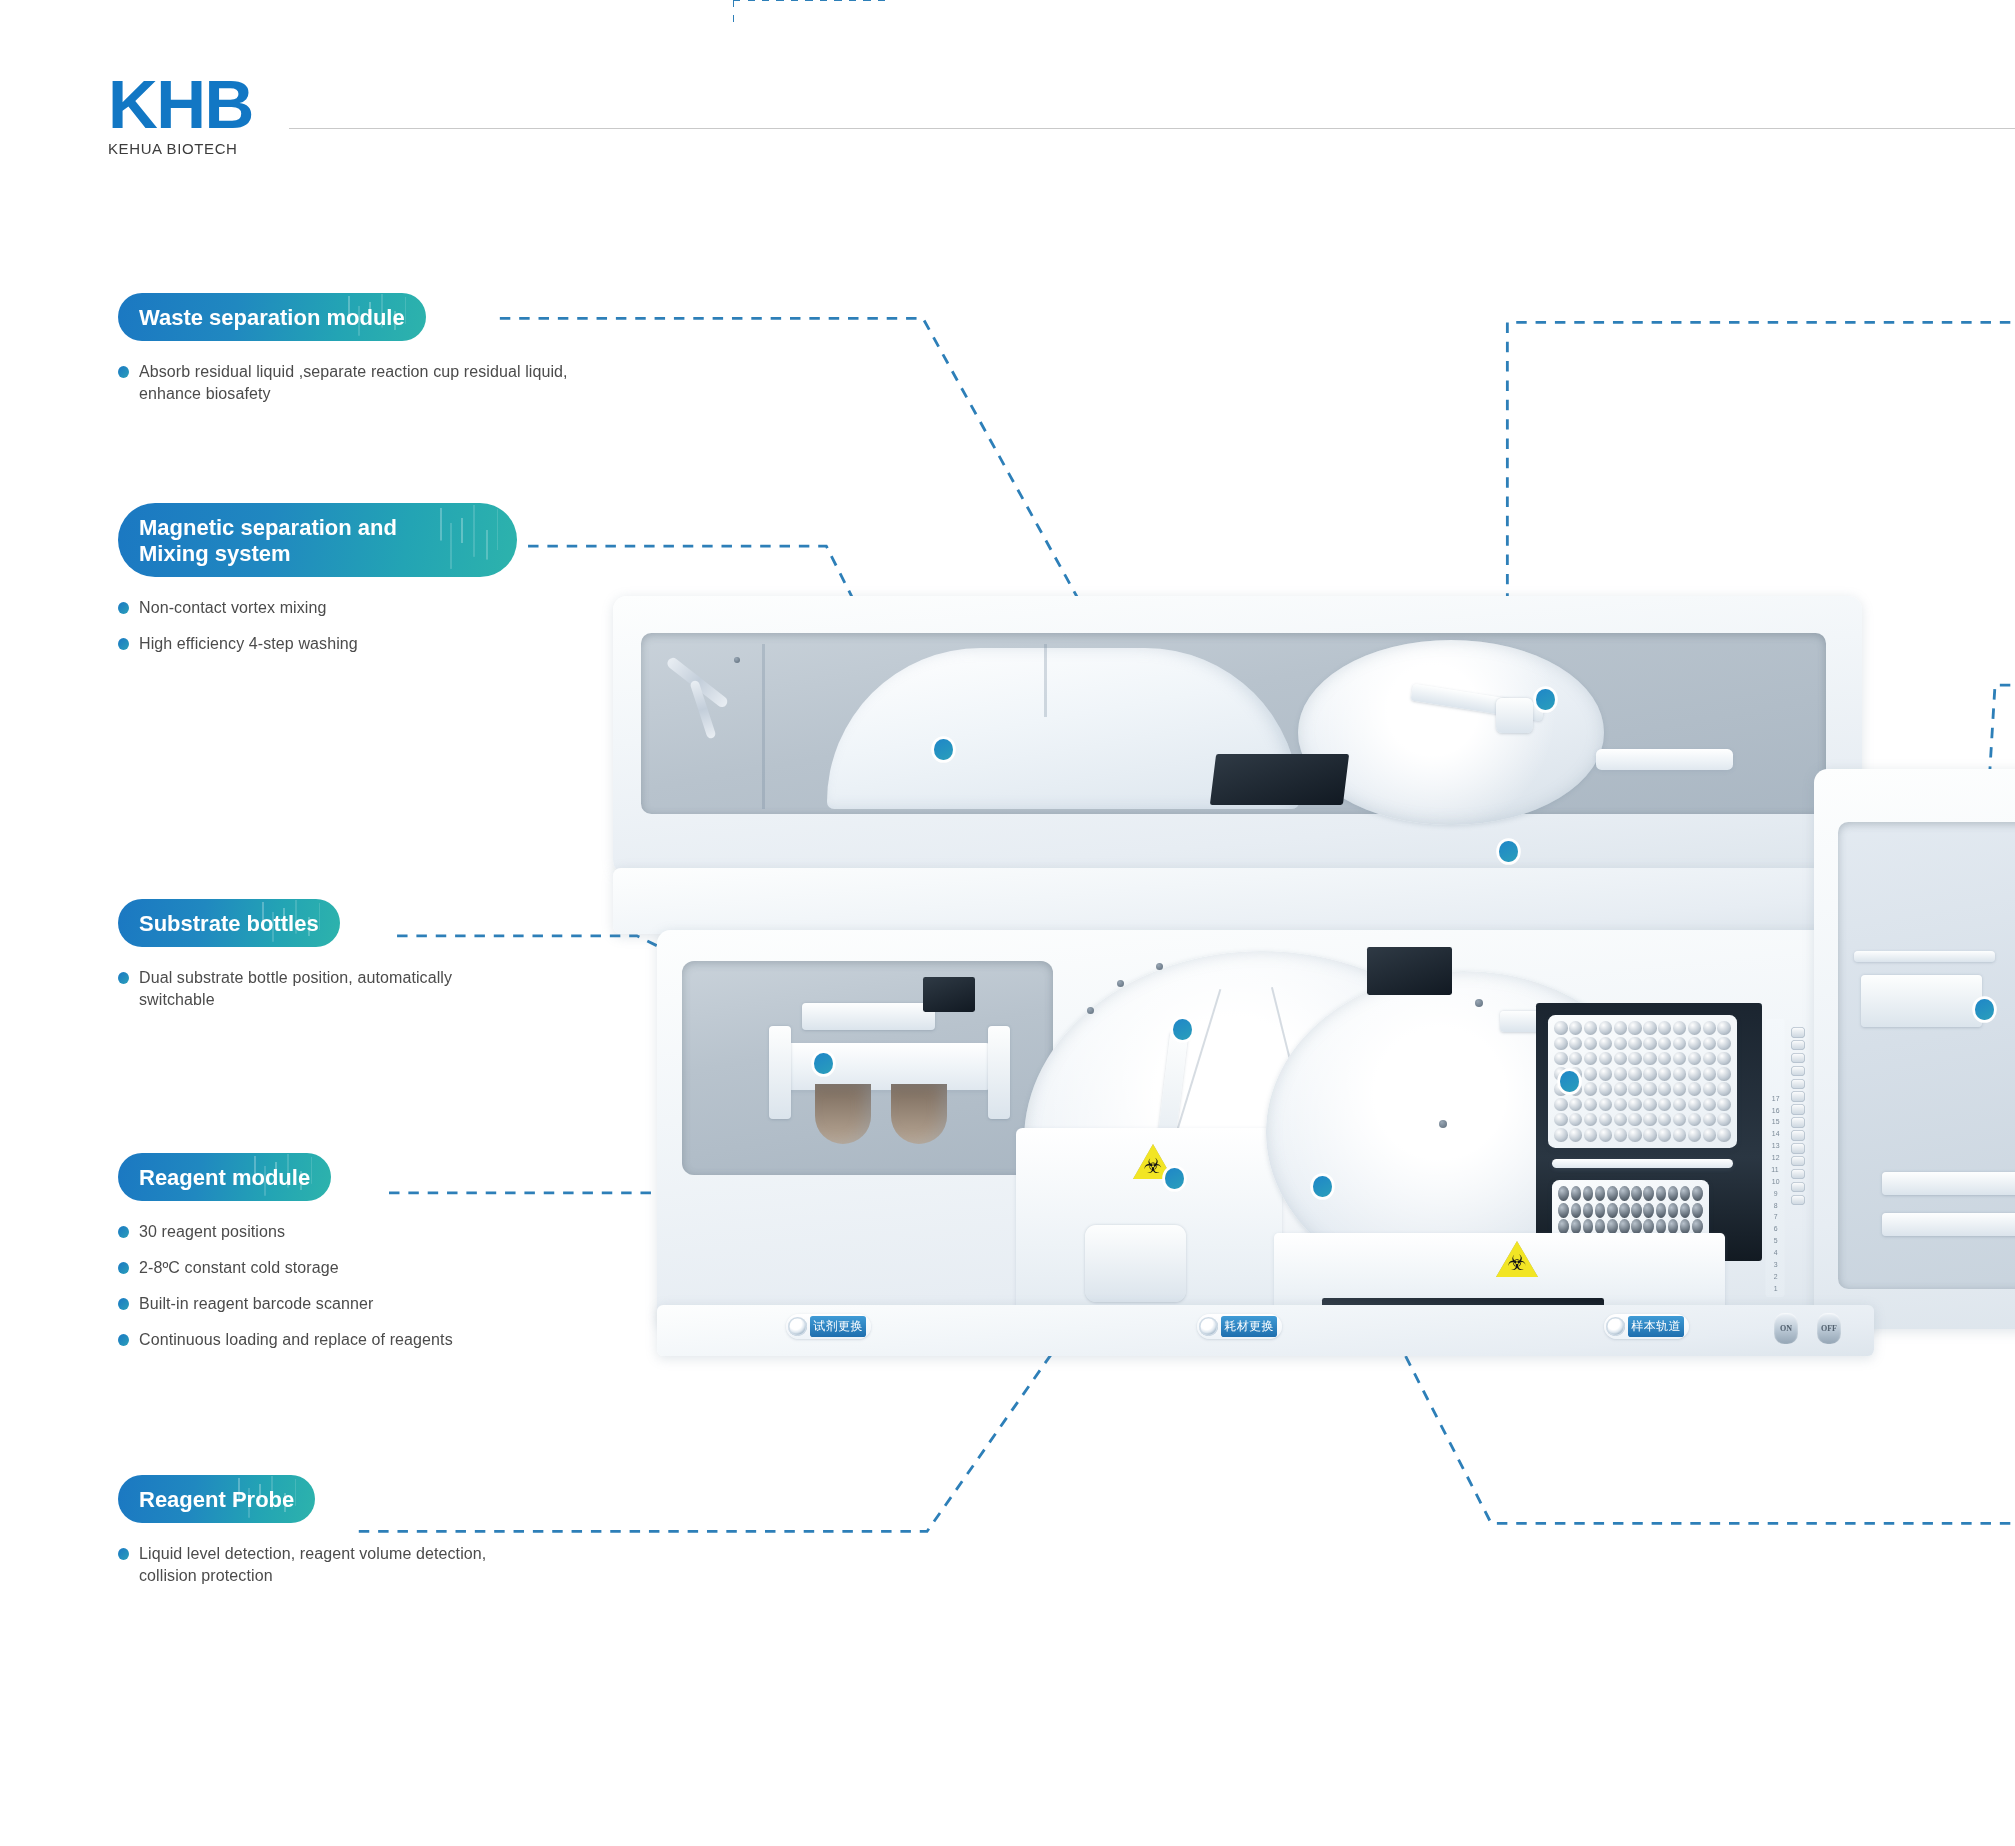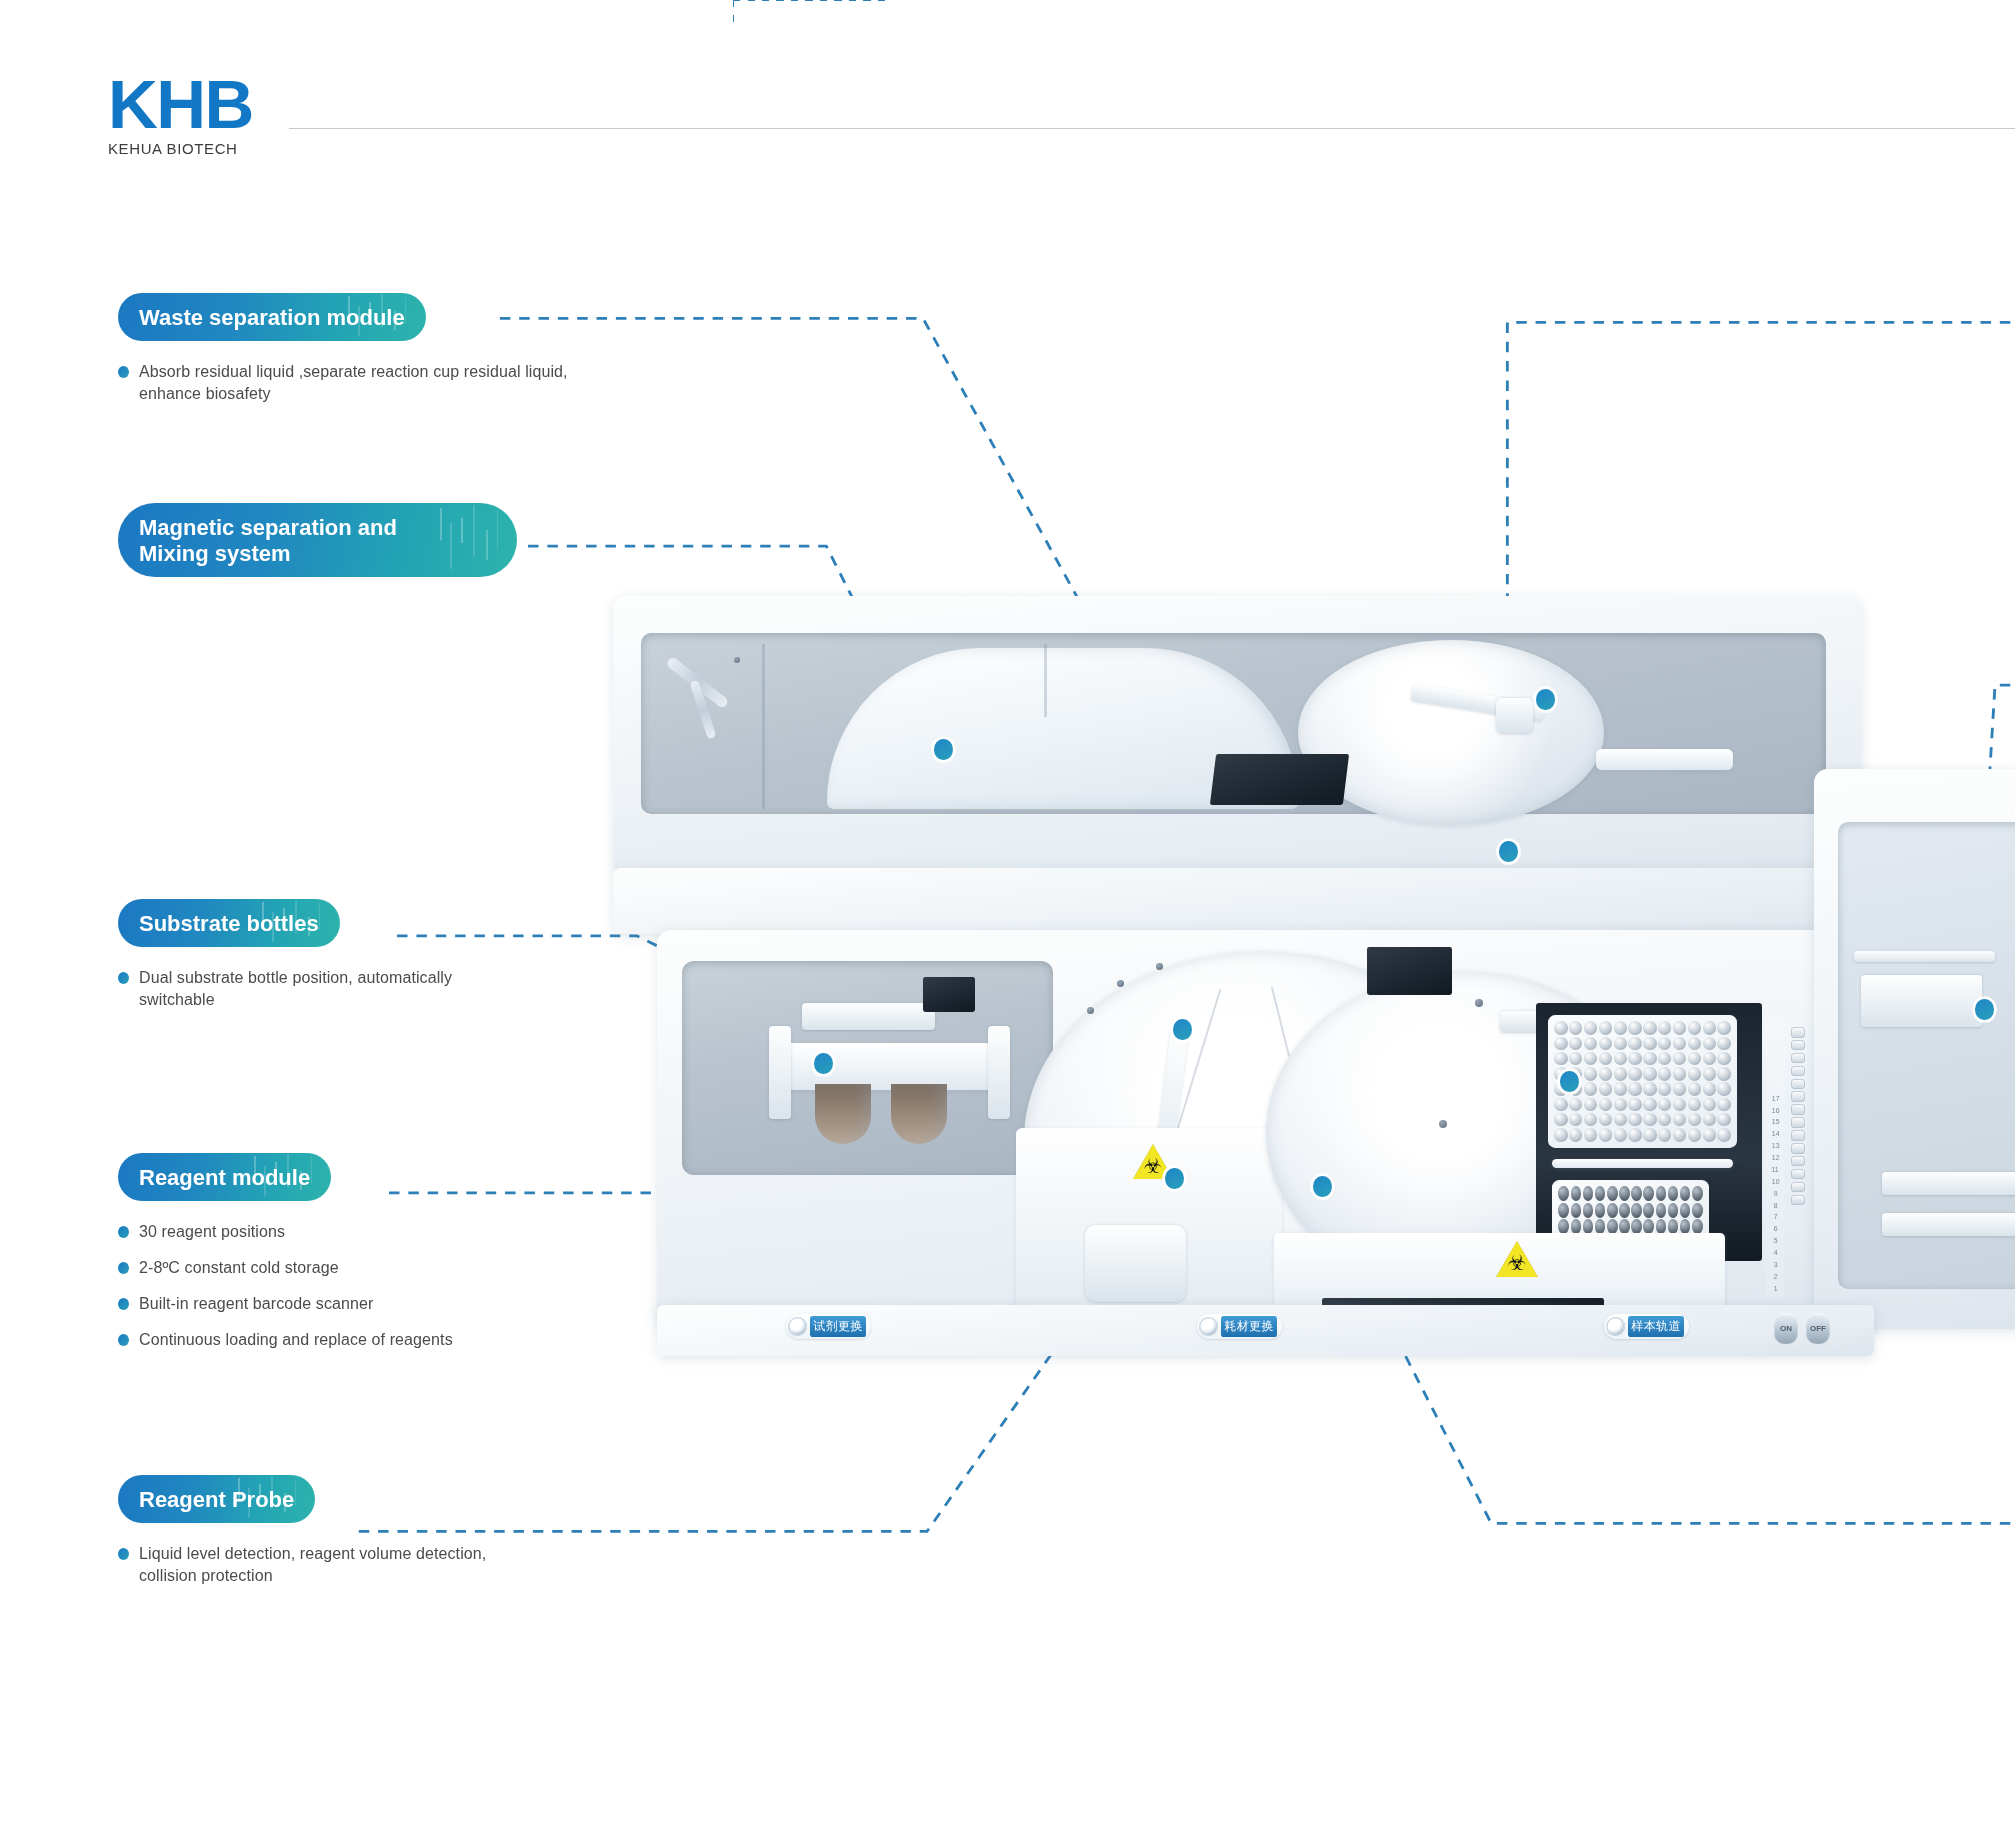--- a/index.html
+++ b/index.html
@@ -142,21 +142,21 @@
     width:18.5px; height:18.5px; border-radius:50%;
     background:radial-gradient(circle at 40% 35%,#ffffff 36%,#dfe8f0 52%,#9fb4c6 70%,#ffffff 84%);
     box-shadow:inset 0 0 0 1.6px #cfdbe6;
     flex:0 0 auto;
   }
   .ctrl-label {
     margin-left:2.8px; font-size:12px; color:#ffffff; font-weight:normal;
     background:linear-gradient(180deg,#3f9bd6,#1f6fae);
     border-radius:2.8px; padding:1.6px 3.6px; white-space:nowrap; letter-spacing:0.4px;
   }
-  .onoff { position:absolute; display:flex; gap:8px; }
+  .onoff { position:absolute; display:flex; gap:19px;font-family:Liberation Serif, serif; }
   .onoff .b {
     width:24px; height:31px; border-radius:10.5px;
     background:linear-gradient(180deg,#eef3f8 0%,#b9c7d4 55%,#94a5b5 100%);
     color:#52606e; font-size:8px; font-weight:bold;
     display:flex; align-items:center; justify-content:center;
     box-shadow:inset 0 0.8px 2px rgba(255,255,255,.8);
   }
 
   
   .rack-strip {
@@ -541,20 +541,30 @@
       <span class="txt">Absorb residual liquid ,separate reaction cup residual liquid, enhance biosafety</span>
     </div>
   </div>
 </div>
 
 <div class="callout" style="left:118px; top:503px; width:451px;">
   <div class="pill two-line" style="max-width:399px;">
     <span>Magnetic separation and Mixing system</span>
     <span class="pill-deco"></span>
   </div>
+  <div class="bullets">
+    <div class="bullet">
+      <span class="dot"></span>
+      <span class="txt">Non-contact vortex mixing</span>
+    </div>
+    <div class="bullet">
+      <span class="dot"></span>
+      <span class="txt" style="display:inline-block; max-width:226px;">High efficiency 4-step washing</span>
+    </div>
+  </div>
 </div>
 
 <div class="callout" style="left:118px; top:899px; width:451px;">
   <div class="pill">
     <span>Substrate bottles</span>
     <span class="pill-deco"></span>
   </div>
   <div class="bullets">
     <div class="bullet">
       <span class="dot"></span>

